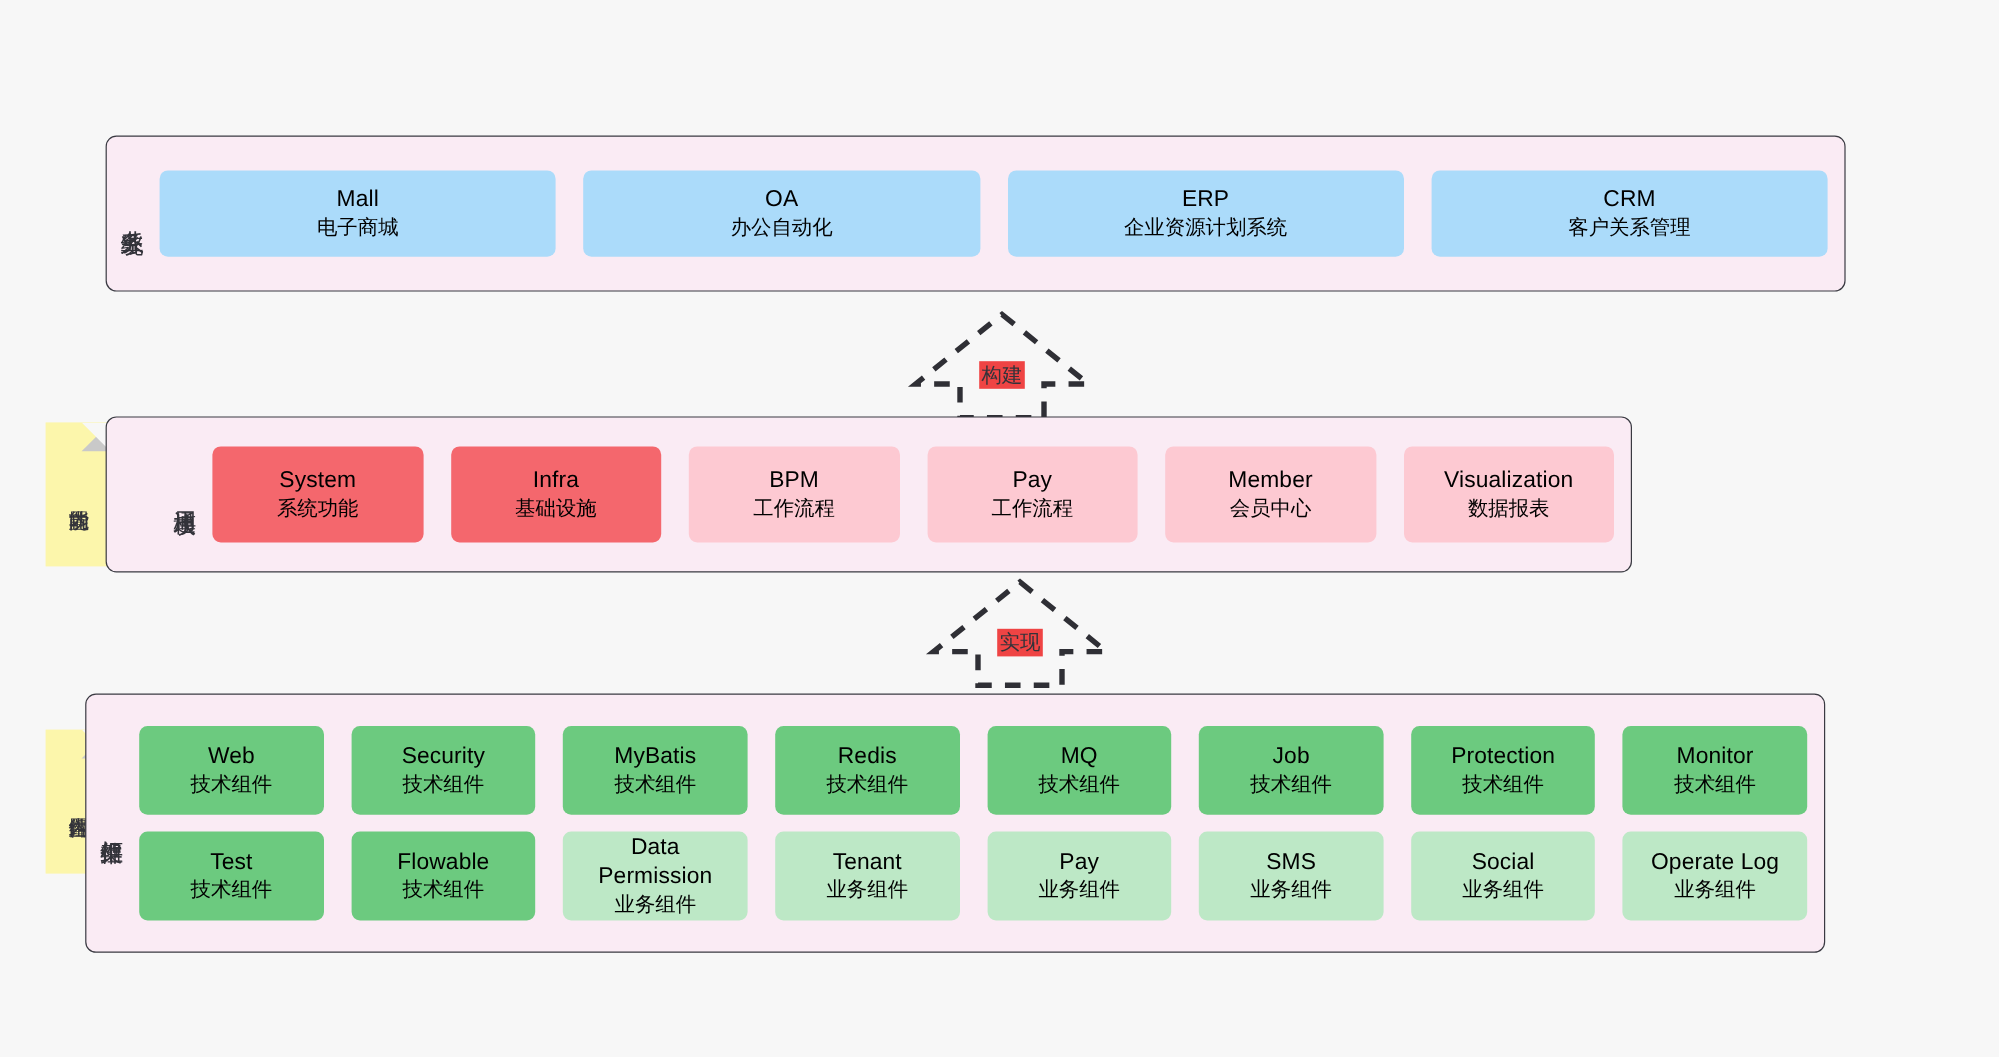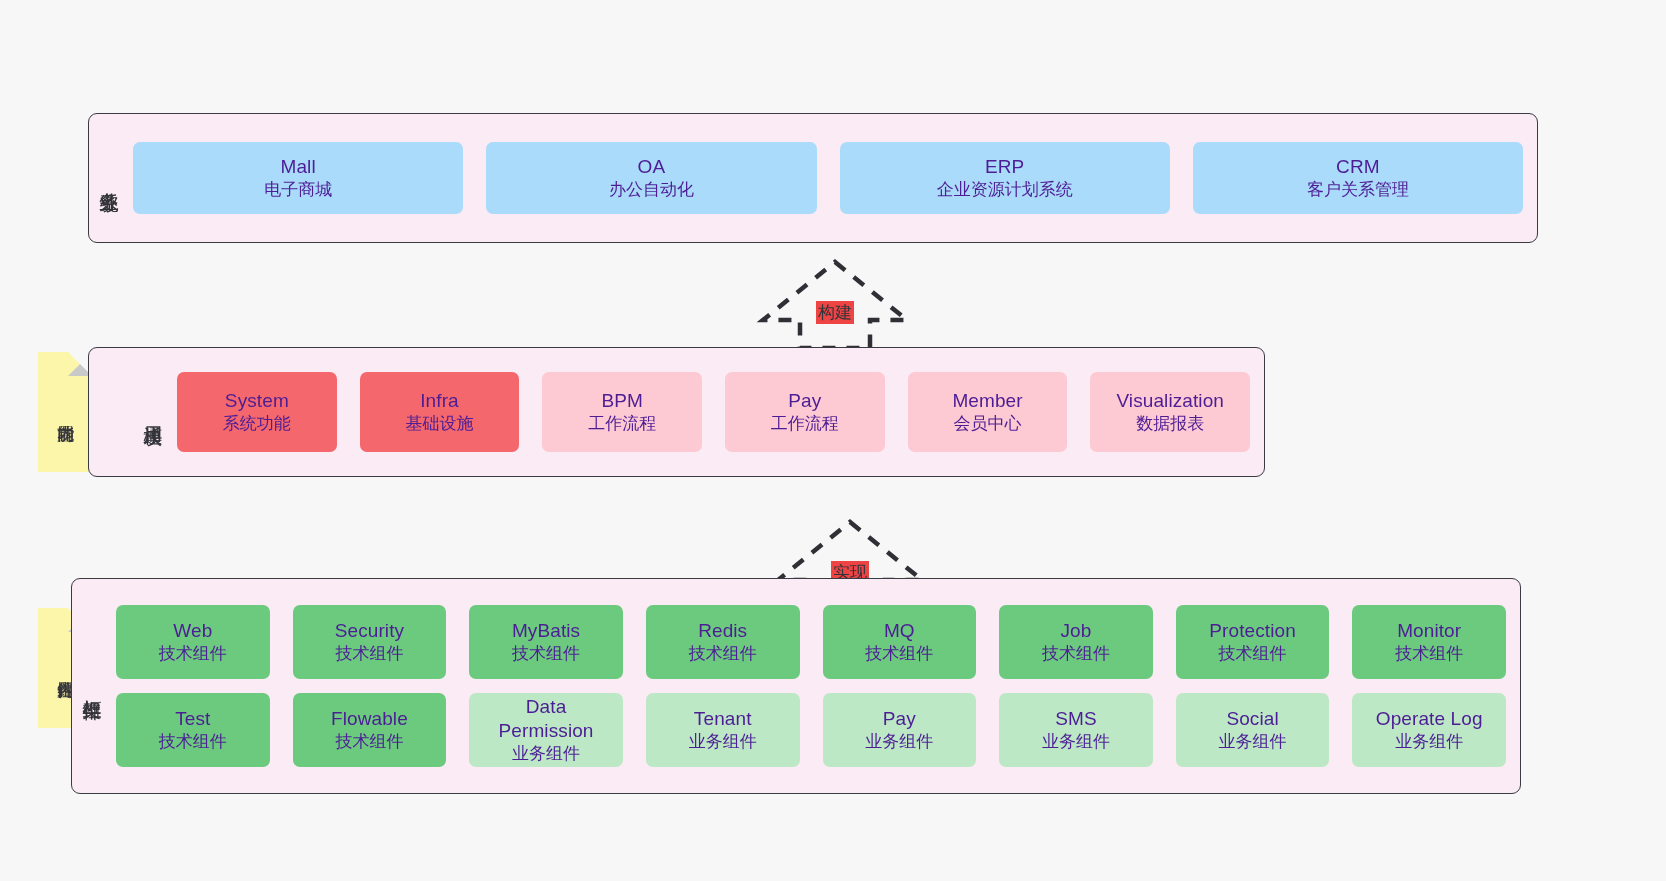--- a/index.html
+++ b/index.html
@@ -70,39 +70,39 @@
     flex: 1 1 0;
     border-radius: 7px;
     display: flex;
     flex-direction: column;
     align-items: center;
     justify-content: center;
     text-align: center;
     box-sizing: border-box;
     padding: 6px 8px;
     line-height: 1.28;
-    color: #4c1d95;
+    color: #000000;
   }
   .card .en {
     font-size: 19px;
     letter-spacing: 0.1px;
   }
   .card .cn {
     font-size: 17px;
   }
 
   .c-blue        { background: #abdbfa; }
   .c-red         { background: #f4676d; }
   .c-pink        { background: #fdc9d2; }
   .c-green       { background: #6cca7f; }
   .c-lightgreen  { background: #bde8c6; }
 
   
   #layer-business { left: 88px;  top: 113px; width: 1450px; height: 130px; }
-  #layer-modules  { left: 88px;  top: 347px; width: 1177px; height: 130px; padding-left: 44px; }
+  #layer-modules  { left: 88px;  top: 347px; width: 1272px; height: 130px; padding-left: 44px; }
   #layer-framework{ left: 71px;  top: 578px; width: 1450px; height: 216px; }
 
   #layer-business  .card { height: 72px; }
   #layer-modules   .card { height: 80px; }
   #layer-framework .card { height: 74px; }
 
   
   .note {
     position: absolute;
     width: 54px;
@@ -152,21 +152,21 @@
     bottom: 26px;
     font-size: 17px;
     color: #33333a;
     background: #ef4444;
     padding: 0 2px;
     white-space: nowrap;
     user-select: none;
     text-align: right;
   }
   #arrow-build   { left: 760px; top: 258px; }
-  #arrow-realize { left: 775px; top: 518px; }
+  #arrow-realize { left: 775px; top: 481px; }
 </style>
 </head>
 <body>
 
 <div class="canvas">
 
   <div class="layer" id="layer-business">
     <div class="layer-title">业务系统</div>
     <div class="layer-body">
       <div class="row">

